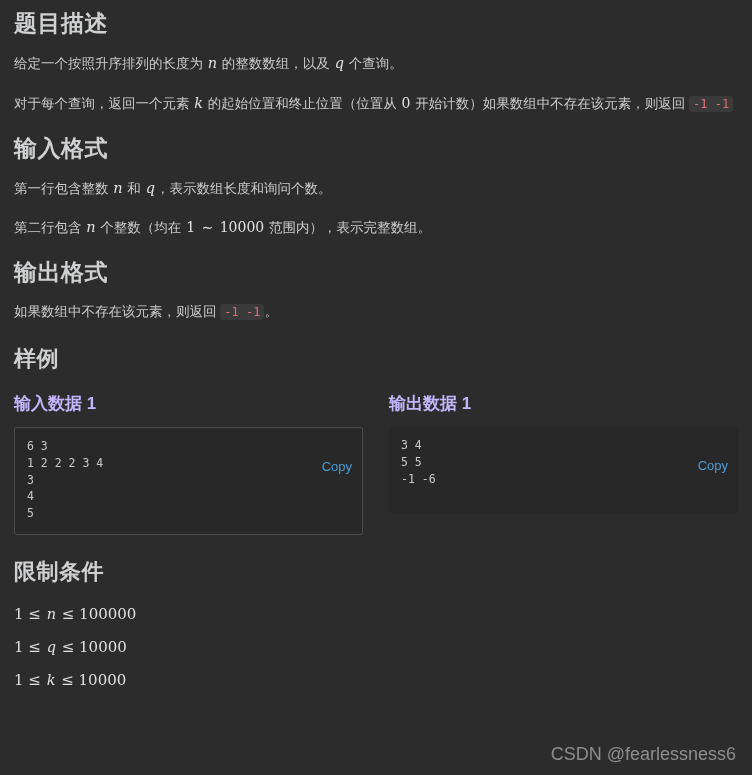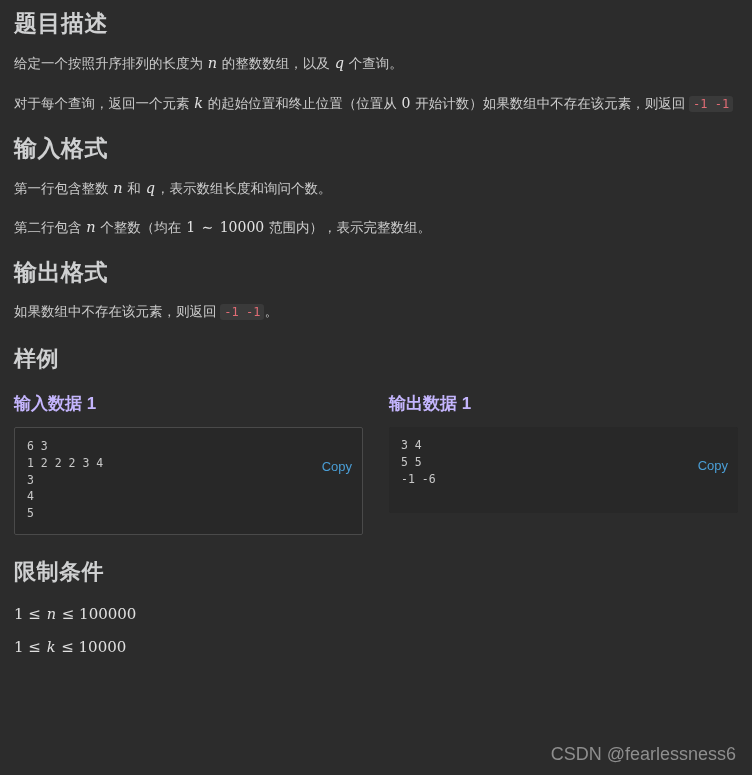--- a/index.html
+++ b/index.html
@@ -172,18 +172,19 @@
 5 5
 -1 -6</pre>
       </div>
     </div>
   </div>
 
   <h2 class="sec big">限制条件</h2>
 
   <div class="constraints">
     <div class="constraint-line"><span>1</span><span> ≤ </span><span class="mi">n</span><span> ≤ </span><span>100000</span></div>
+    <div class="constraint-line"><span>1</span><span> ≤ </span><span class="mi">q</span><span> ≤ </span><span>10000</span></div>
     <div class="constraint-line"><span>1</span><span> ≤ </span><span class="mi">k</span><span> ≤ </span><span>10000</span></div>
   </div>
 
   <div class="watermark">CSDN @fearlessness6</div>
 
 </div>
 
 </body></html>

